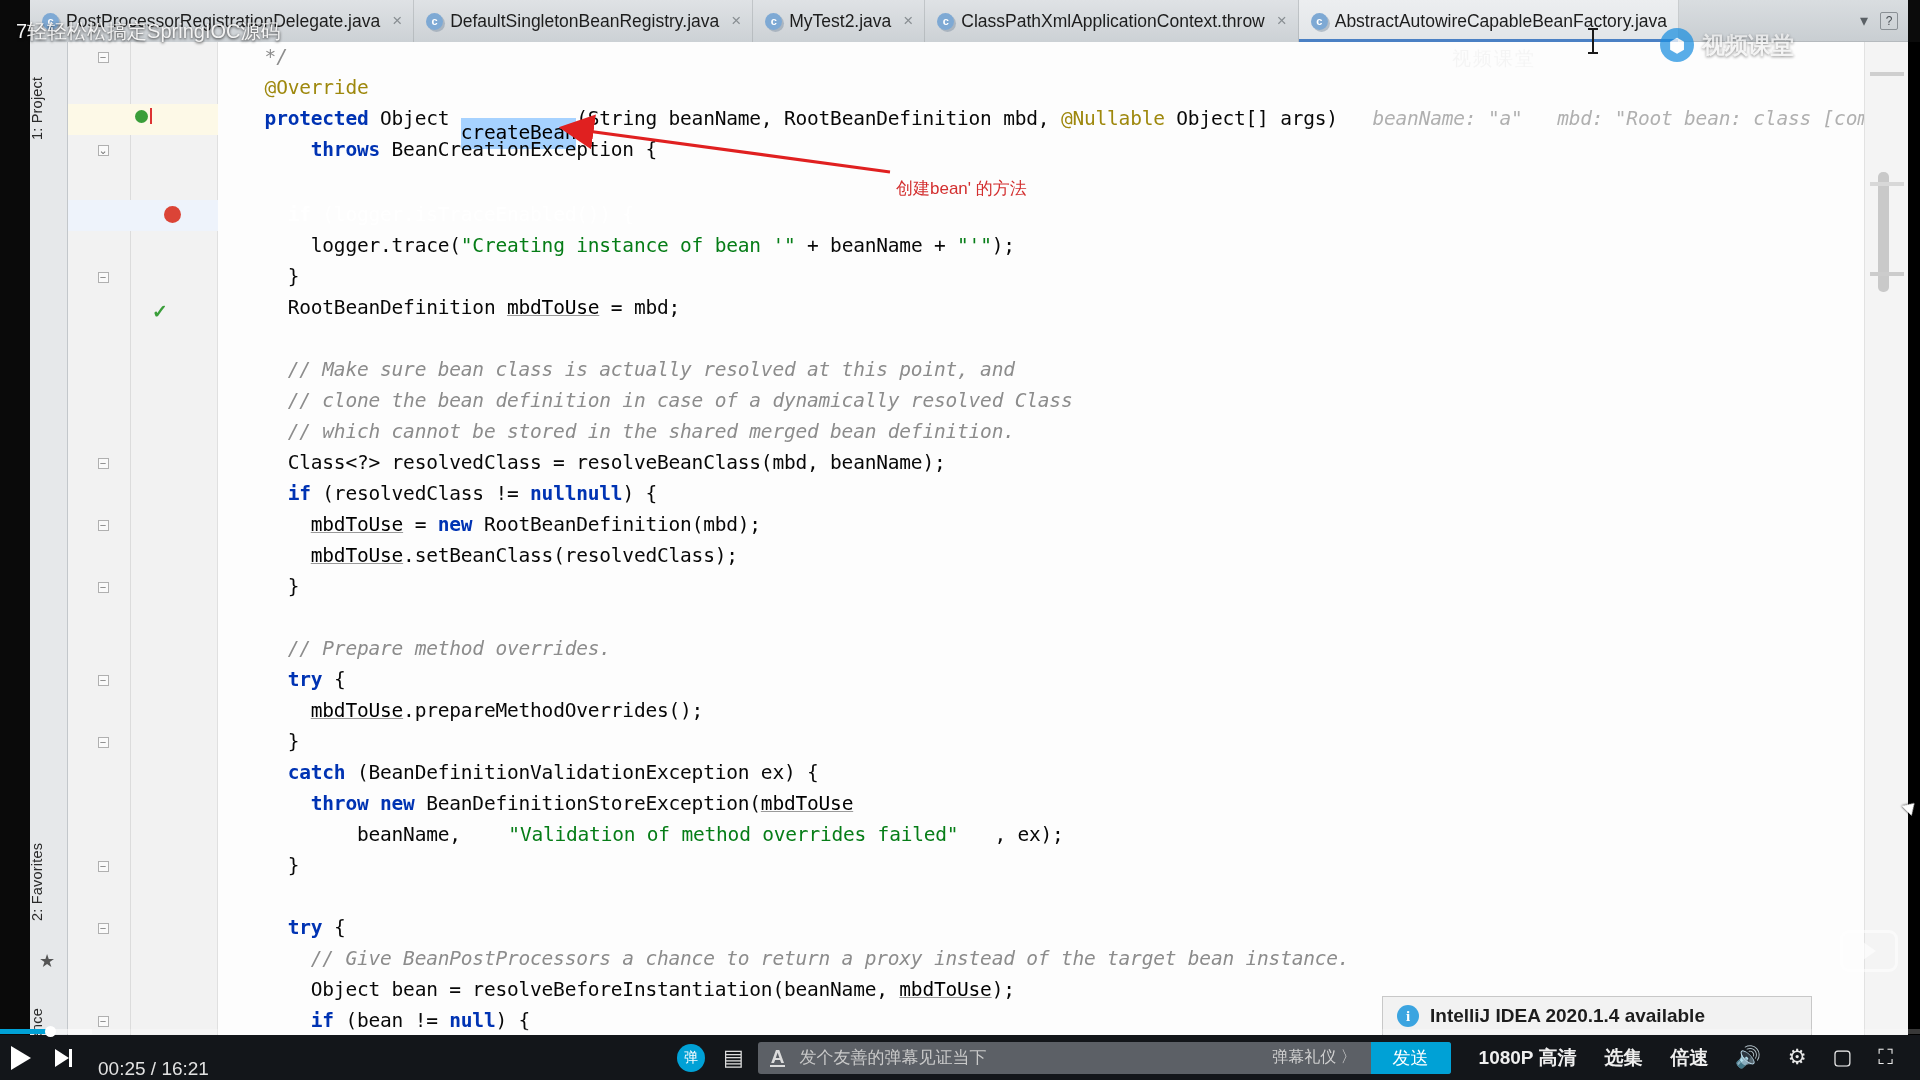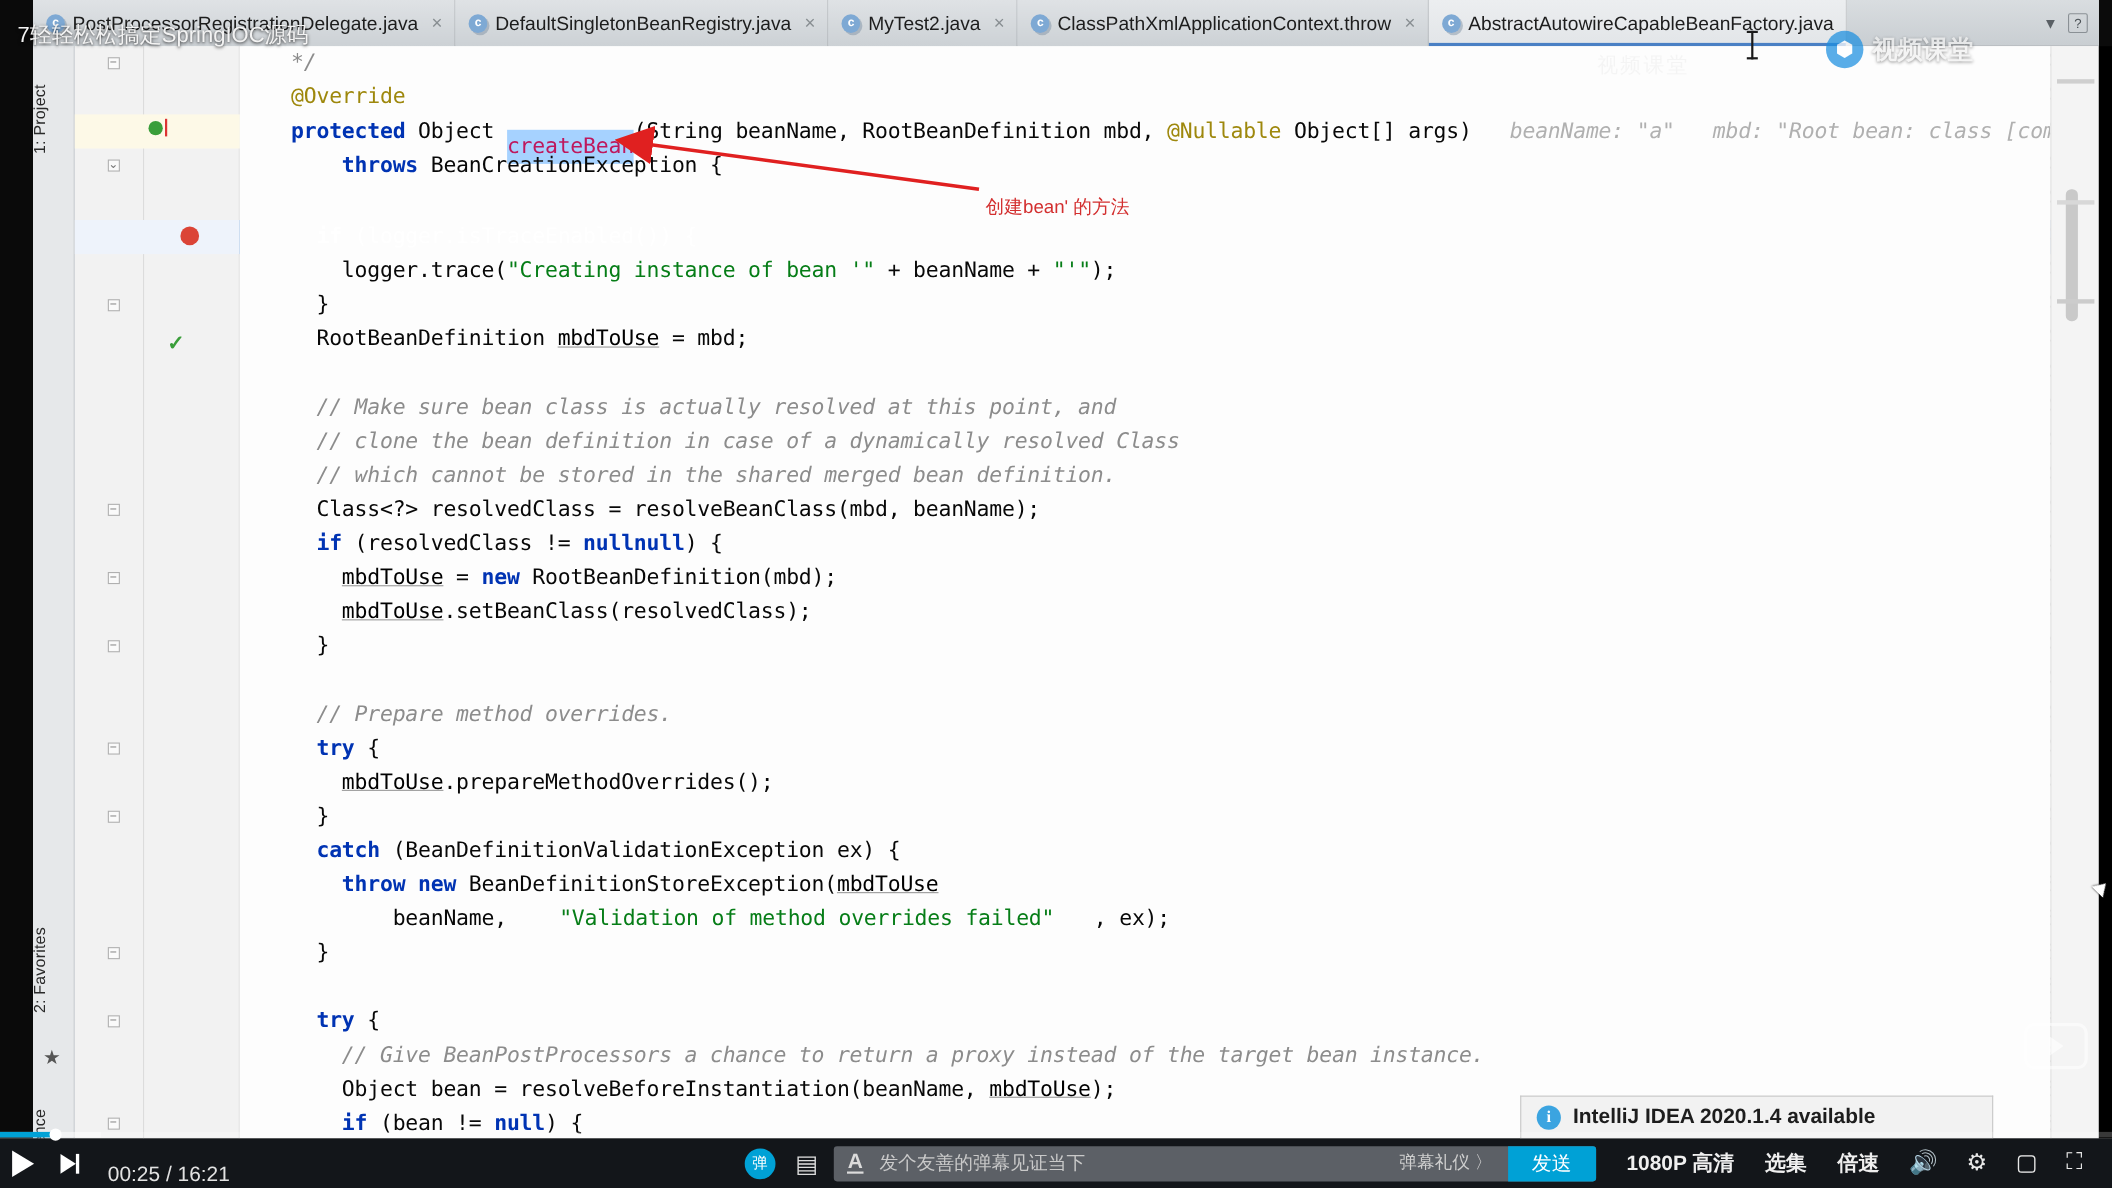--- a/index.html
+++ b/index.html
@@ -117,21 +117,21 @@
   .cur-line-gutter {
     position:absolute; left:68px; width:150px; height:31px; background:#fdf9e7;
   }
 
   
   .kw   { color:#0033b3; font-weight:600; }
   .cmt  { color:#8c8c8c; font-style:italic; }
   .str  { color:#067d17; }
   .ann  { color:#9e880d; }
   .plain{ color:#080808; }
-  .meth { color:#be185d;margin-top:28px; }
+  .meth { color:#000000;margin-top:28px; }
   .hint { color:#b0b0b0; font-style:italic; }
   .uline{ text-decoration: underline; text-decoration-color:#9a9a9a; }
   .sel  { background:#a6d2ff; }
   .onblue, .onblue .kw, .onblue .plain, .onblue .meth { color:#ffffff; }
 
   .caret { display:inline-block; width:2px; height:22px; background:#111; vertical-align:-4px; }
 
   
   .annot-svg { position:absolute; left:0; top:0; width:1920px; height:1035px; pointer-events:none; }
   .annot-text {

